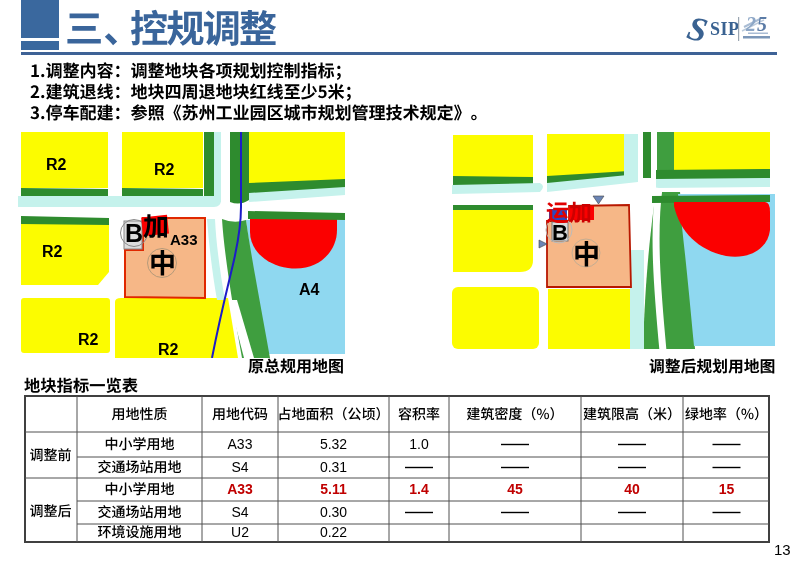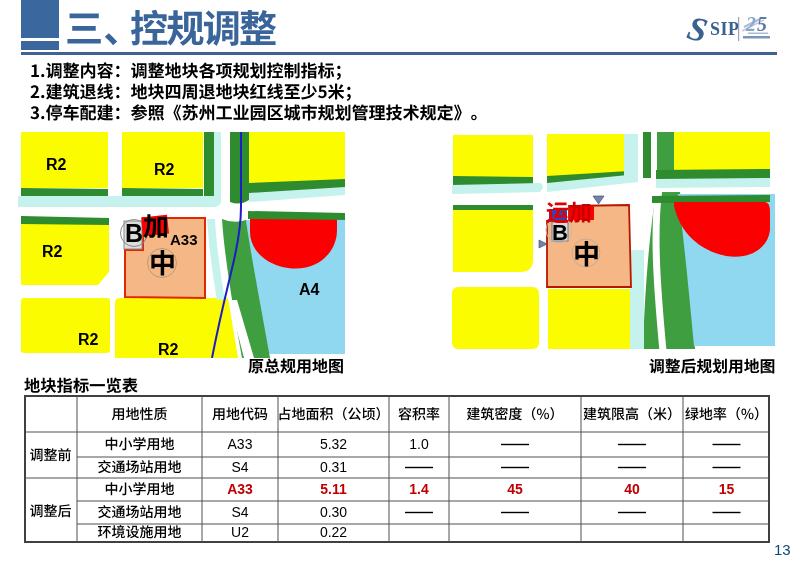--- a/index.html
+++ b/index.html
@@ -522,13 +522,13 @@
           <use href="#gM8bbe" transform="translate(101.5 142) scale(0.01400)"></use>
           <use href="#gM65bd" transform="translate(115.5 142) scale(0.01400)"></use>
           <use href="#gM7528" transform="translate(129.5 142) scale(0.01400)"></use>
           <use href="#gM5730" transform="translate(143.5 142) scale(0.01400)"></use>
         </g>
         <text x="216.0" y="142" text-anchor="middle" font-family="Liberation Sans" font-size="14" fill="#000">U2</text>
         <text x="309.5" y="142" text-anchor="middle" font-family="Liberation Sans" font-size="14" fill="#000">0.22</text>
       </g>
     </svg>
 
-<div style="position:absolute;left:774px;top:541px;font-family:'Liberation Sans',sans-serif;font-size:15px;color:#0c4a6e">13</div>
+<div style="position:absolute;left:774px;top:541px;font-family:'Liberation Sans',sans-serif;font-size:15px;color:#000000">13</div>
 </div>
 </body></html>

